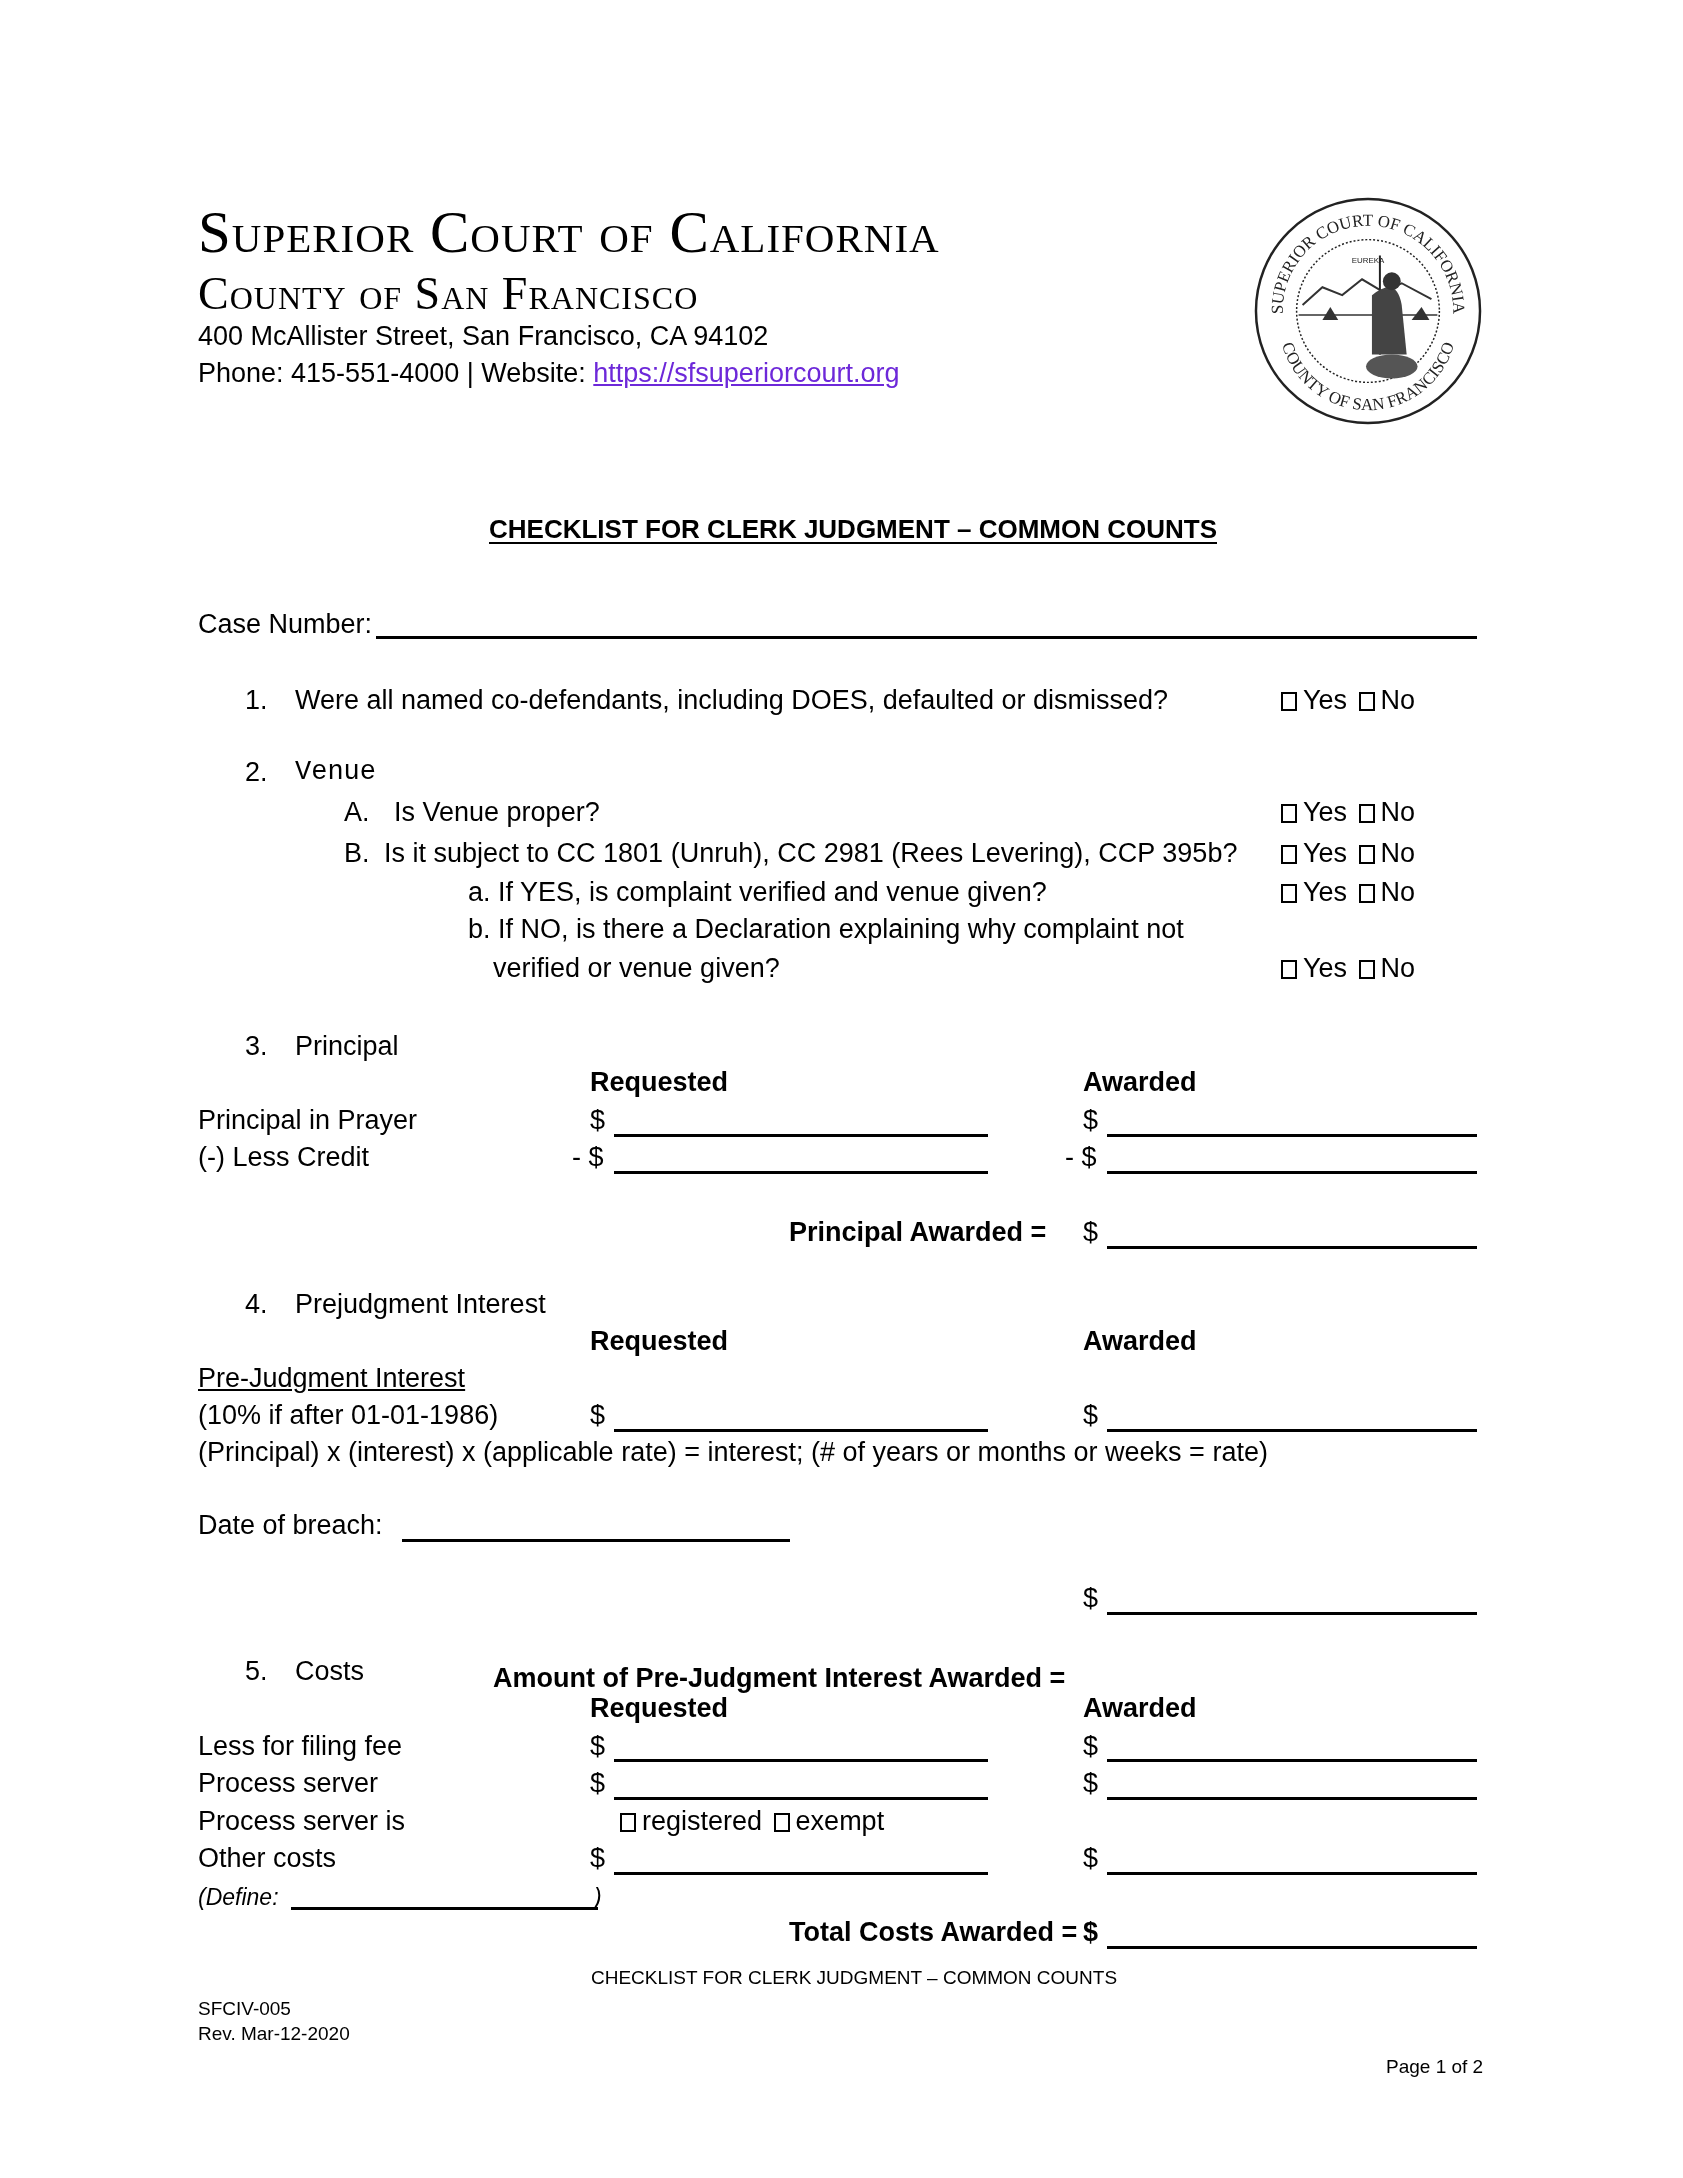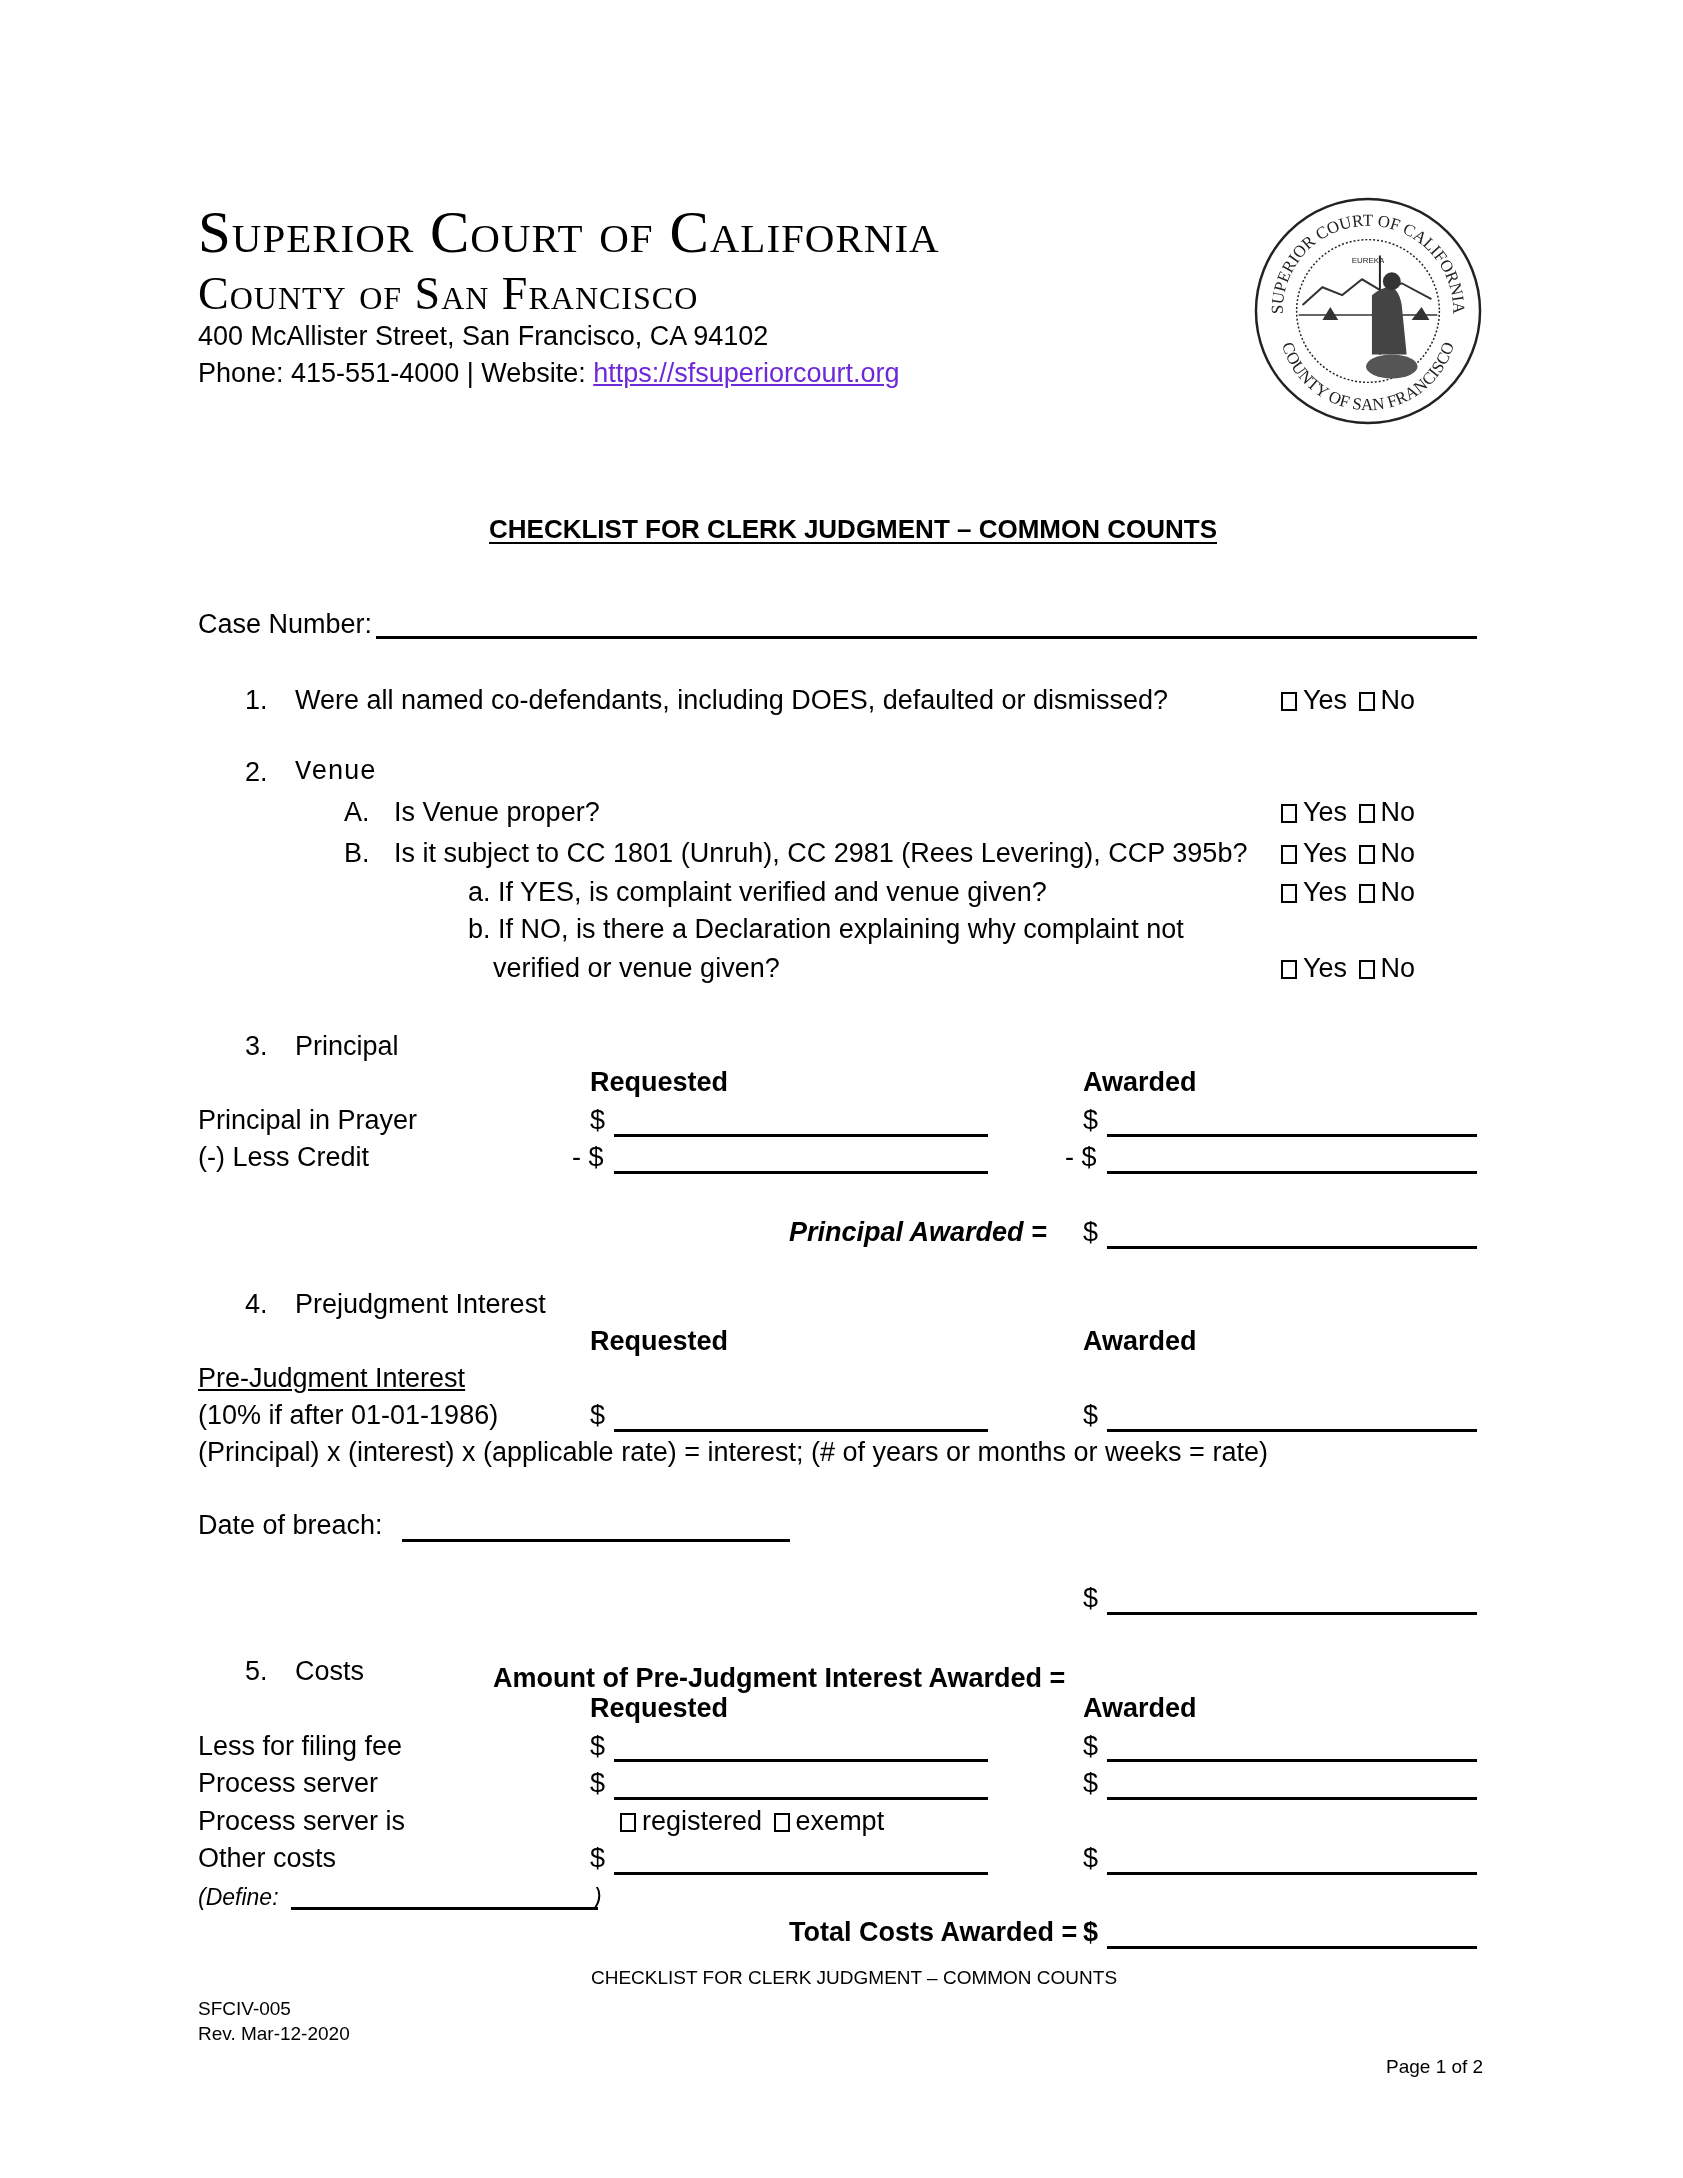--- a/index.html
+++ b/index.html
@@ -64,21 +64,21 @@
 <div class="abs t" style="left:295px; top:759px;font-family:Liberation Mono, monospace;">Venue</div>
 
 <div class="abs t" style="left:344px; top:799px;">A.</div>
 <div class="abs t" style="left:394px; top:799px;text-align:center;">Is Venue proper?</div>
 <div class="abs t" style="left:1281px; top:799px;">
   <span class="cb"></span><span>Yes</span>
   <span class="cb" style="margin-left:4px;"></span><span>No</span>
 </div>
 
 <div class="abs t" style="left:344px; top:840px;">B.</div>
-<div class="abs t" style="left:394px; top:840px;">Is it subject to CC 1801 (Unruh), CC 2981 (Rees Levering), CCP 395b?</div>
+<div class="abs t" style="left:384px; top:840px;">Is it subject to CC 1801 (Unruh), CC 2981 (Rees Levering), CCP 395b?</div>
 <div class="abs t" style="left:1281px; top:840px;">
   <span class="cb"></span><span>Yes</span>
   <span class="cb" style="margin-left:4px;"></span><span>No</span>
 </div>
 
 <div class="abs t" style="left:468px; top:879px;">a. If YES, is complaint verified and venue given?</div>
 <div class="abs t" style="left:1281px; top:879px;">
   <span class="cb"></span><span>Yes</span>
   <span class="cb" style="margin-left:4px;"></span><span>No</span>
 </div>
@@ -100,21 +100,21 @@
 <div class="line" style="left:614px; width:374px; top:1112px; height:22px;"></div>
 <div class="abs t" style="left:1083px; top:1107px;">$</div>
 <div class="line" style="left:1107px; width:370px; top:1112px; height:22px;"></div>
 
 <div class="abs t" style="left:198px; top:1144px;">(-) Less Credit</div>
 <div class="abs t" style="left:572px; top:1144px;">- $</div>
 <div class="line" style="left:614px; width:374px; top:1149px; height:22px;"></div>
 <div class="abs t" style="left:1065px; top:1144px;">- $</div>
 <div class="line" style="left:1107px; width:370px; top:1149px; height:22px;"></div>
 
-<div class="abs t b" style="left:789px; top:1219px;font-style:italic;">Principal Awarded =</div>
+<div class="abs t b" style="left:789px; top:1219px;">Principal Awarded =</div>
 <div class="abs t" style="left:1083px; top:1219px;">$</div>
 <div class="line" style="left:1107px; width:370px; top:1224px; height:22px;"></div>
 
 <div class="abs t" style="left:245px; top:1291px;">4.</div>
 <div class="abs t" style="left:295px; top:1291px;">Prejudgment Interest</div>
 <div class="abs t b" style="left:590px; top:1328px;">Requested</div>
 <div class="abs t b" style="left:1083px; top:1328px;">Awarded</div>
 <div class="abs t" style="left:198px; top:1365px;text-decoration:underline;">Pre-Judgment Interest</div>
 <div class="abs t" style="left:198px; top:1402px;">(10% if after 01-01-1986)</div>
 <div class="abs t" style="left:590px; top:1402px;">$</div>

